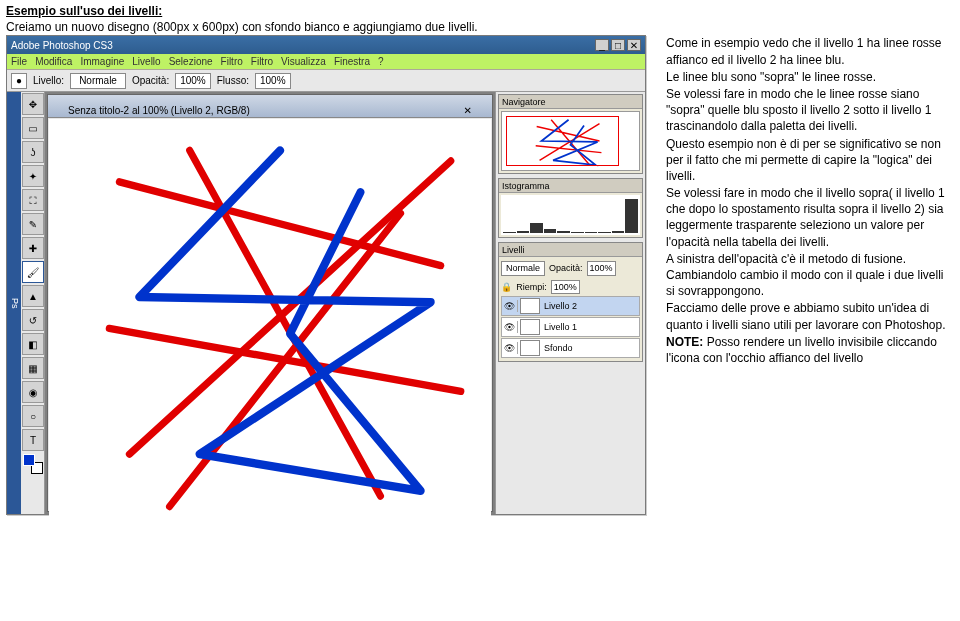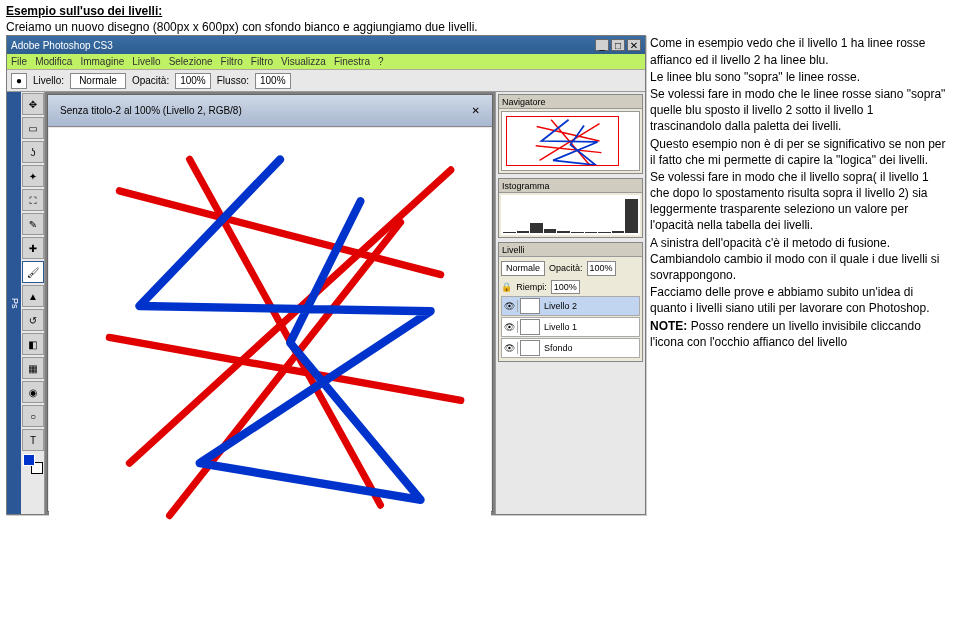--- a/index.html
+++ b/index.html
@@ -14,21 +14,21 @@
       overflow: hidden;
     }
     .page { padding: 3px 6px; }
     .title {
       text-decoration: underline;
       font-weight: bold;
     }
     .intro { }
     .content-row {
       display: flex;
-      gap: 4px;
+      gap: 20px;
       align-items: flex-start;
     }
     .screenshot-area {
       flex: 0 0 640px;
     }
     .ps-window {
       width: 640px;
       height: 480px;
       background: #e8e8e8;
       border: 1px solid #7a7a7a;
@@ -99,23 +99,23 @@
       padding:2px;
       position:relative;
     }
     .ps-doc-window {
       background:#e8e8e8;
       border:1px solid #666;
       width: 100%;
       height: 100%;
     }
     .ps-doc-title {
-      height:32px; background:linear-gradient(#cfd8e6,#a8b8d0);
+      height:23px; background:linear-gradient(#cfd8e6,#a8b8d0);
       border-bottom:1px solid #888;
-      padding:0 12px; display:flex; align-items:center; justify-content:space-between;
+      padding:0 20px; display:flex; align-items:flex-end; justify-content:space-between;
     }
     .ps-canvas {
       width: calc(100% - 2px);
       height: calc(100% - 18px);
       margin:1px auto;
       background:#fff;
       position:relative;
       overflow:hidden;
     }
     .ps-panels {

